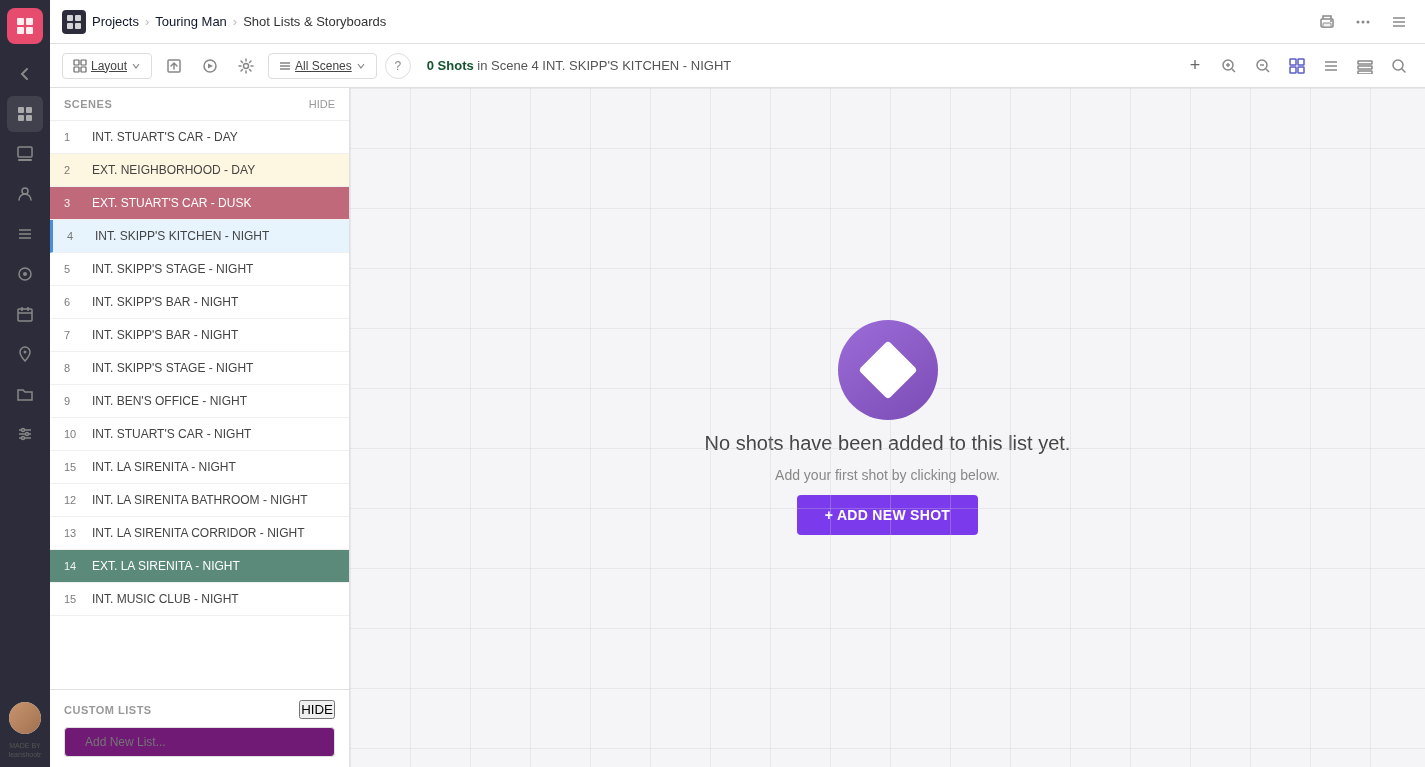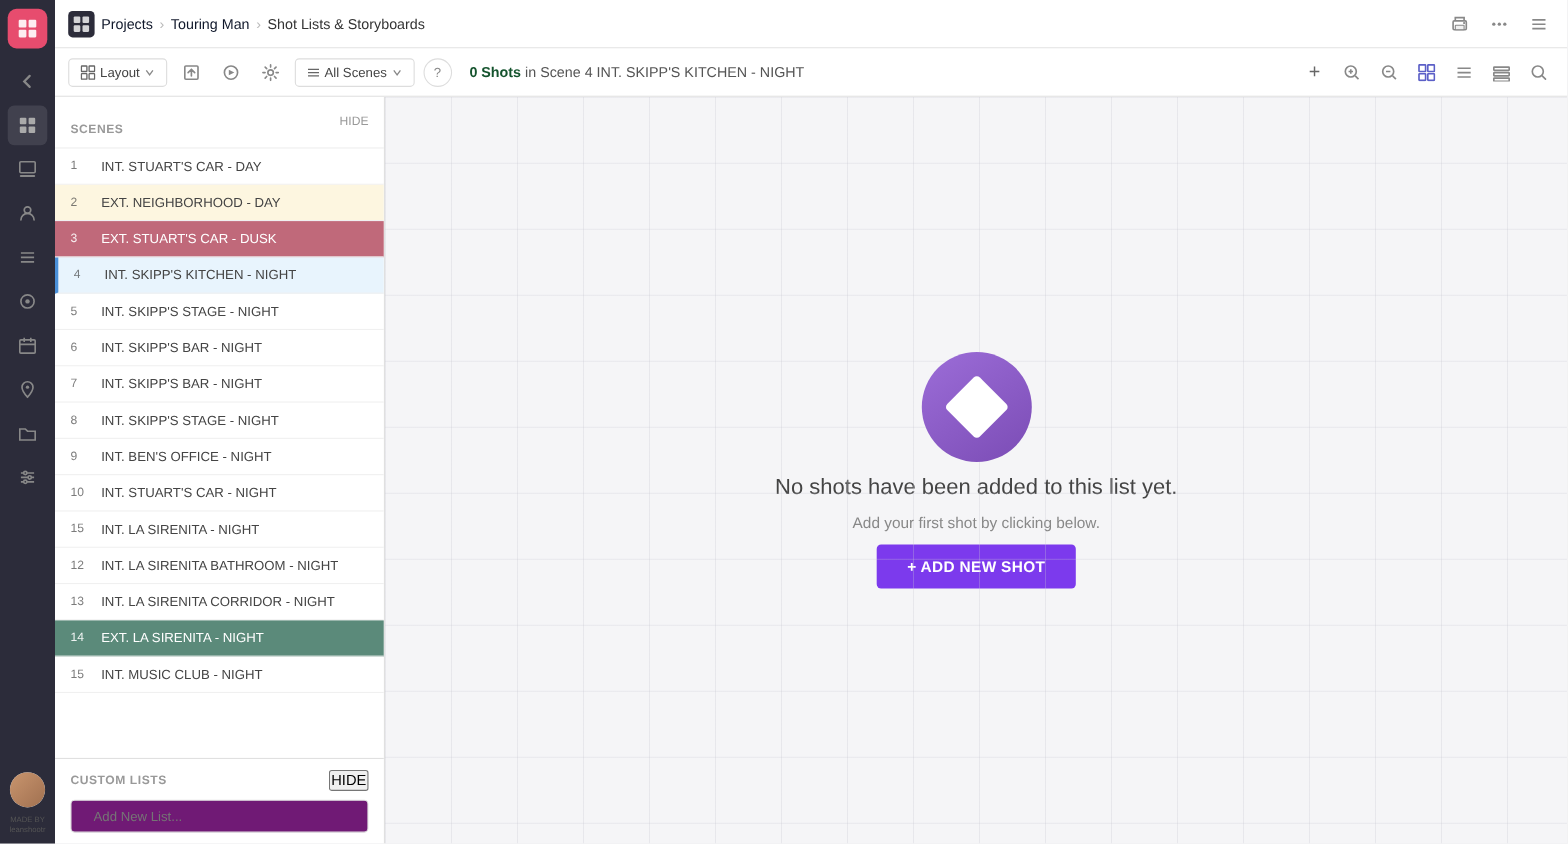--- a/index.html
+++ b/index.html
@@ -108,20 +108,21 @@
     }
     .toolbar-btn {
       display: flex; align-items: center; gap: 4px;
       padding: 5px 10px;
       border: 1px solid #ddd;
       border-radius: 4px;
       background: #fff;
       font-size: 12px;
       cursor: pointer;
       color: #444;
+      text-decoration: underline;
     }
     .scene-info {
       margin-left: 8px;
       font-size: 13px;
       color: #555;
     }
     .scene-info strong { color: #14532d; }
     .toolbar-right {
       margin-left: auto;
       display: flex;
@@ -159,21 +160,20 @@
       justify-content: space-between;
       padding: 10px 14px;
       border-bottom: 1px solid #eee;
     }
     .scenes-header .label {
       font-size: 11px;
       font-weight: 600;
       color: #999;
       letter-spacing: 0.5px;
       text-transform: uppercase;
-      margin-top: 14px;
     }
     .scenes-header .hide-btn {
       font-size: 11px;
       color: #999;
       cursor: pointer;
       background: none; border: none;
     }
     .scenes-list {
       flex: 1;
       overflow-y: auto;

